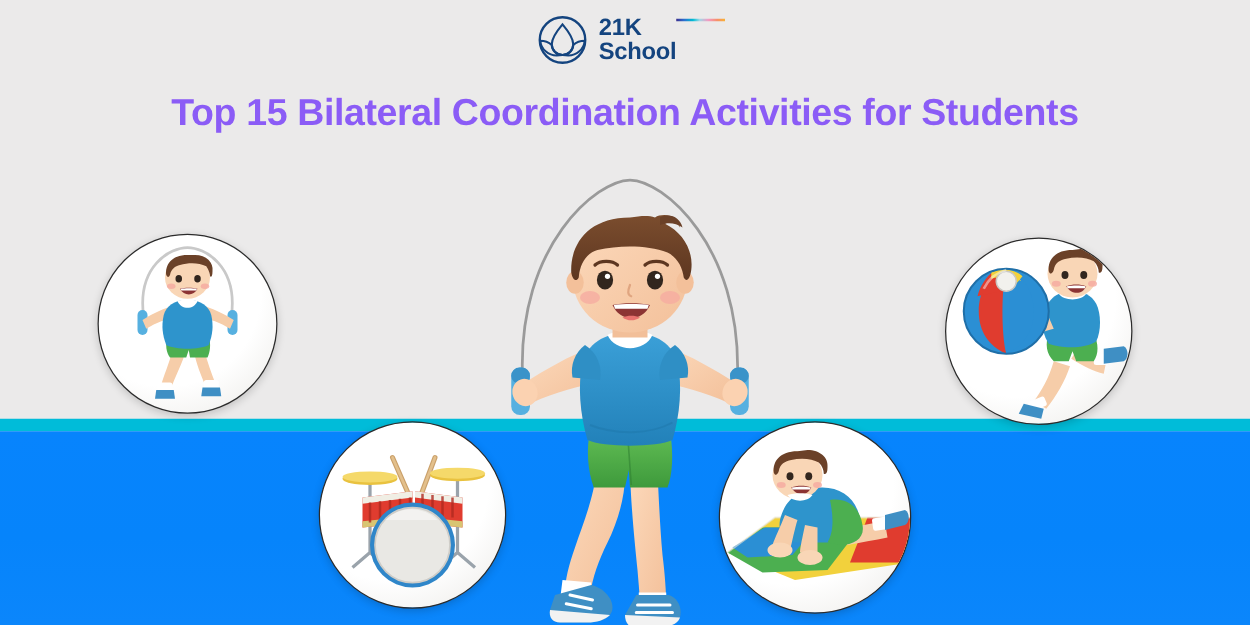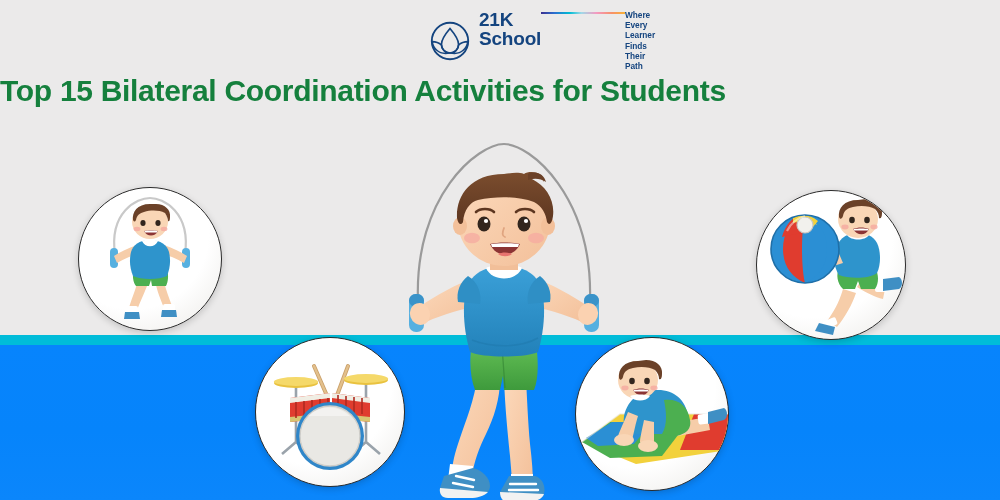--- a/index.html
+++ b/index.html
@@ -15,22 +15,22 @@
   
   .logo{position:absolute;left:428px;top:10px;display:flex;align-items:center;gap:7px;}
   .logo-mark{width:44px;height:44px;flex:0 0 44px;}
   .logo-text{display:flex;flex-direction:row;justify-content:center;}
   .logo-name{font-size:19px;font-weight:bold;color:#14447f;letter-spacing:-0.2px;line-height:19px;}
   .logo-rule{height:2.5px;width:100%;margin:1.5px 0 1.5px;
       background:linear-gradient(90deg,#3b2f8f 0%,#2c6fd0 16%,#00bcd4 34%,#9fd9e8 48%,#f49ac1 66%,#f7906a 84%,#f9b233 100%);}
   .logo-tag{font-size:8.3px;font-weight:bold;color:#14447f;line-height:10.2px;letter-spacing:-0.05px;}
 
   
-  .title{position:absolute;left:0;top:74px;width:1000px;text-align:left;
-         font-size:30px;font-weight:bold;color:#15803d;letter-spacing:-0.3px;
+  .title{position:absolute;left:0;top:74px;width:1000px;text-align:center;
+         font-size:30px;font-weight:bold;color:#8b5cf6;letter-spacing:-0.3px;
          font-family:"Liberation Sans",sans-serif;}
 
   
   .circle{position:absolute;border-radius:50%;overflow:hidden;
           background:radial-gradient(circle at 38% 32%,#ffffff 0%,#ffffff 58%,#f3f2f0 82%,#e7e5e2 100%);
           border:1.6px solid #2b2b2b;box-shadow:0 2px 7px rgba(0,0,0,.18);}
   .c-left{left:78px;top:187px;width:142px;height:142px;}
   .c-drum{left:255px;top:337px;width:148px;height:148px;}
   .c-mat{left:575px;top:337px;width:152px;height:152px;}
   .c-ball{left:756px;top:190px;width:148px;height:148px;}
@@ -54,24 +54,20 @@
       <svg viewBox="0 0 44 44" xmlns="http://www.w3.org/2000/svg">
         <circle cx="22" cy="22" r="18.2" fill="none" stroke="#14447f" stroke-width="1.9"></circle>
         <path d="M22 9.5 C27.5 16 30.6 20.8 30.6 25.4 C30.6 30.2 26.8 34 22 34 C17.2 34 13.4 30.2 13.4 25.4 C13.4 20.8 16.5 16 22 9.5 Z" fill="none" stroke="#14447f" stroke-width="1.7"></path>
         <path d="M22 34 C17.4 34 13.7 30.4 13.4 25.9 C10.9 23.7 7.5 22.6 4.2 22.6 C4.9 29.3 10.6 34.4 17.4 34.4 Z" fill="none" stroke="#14447f" stroke-width="1.6"></path>
         <path d="M22 34 C26.6 34 30.3 30.4 30.6 25.9 C33.1 23.7 36.5 22.6 39.8 22.6 C39.1 29.3 33.4 34.4 26.6 34.4 Z" fill="none" stroke="#14447f" stroke-width="1.6"></path>
       </svg>
     </div>
     <div class="logo-text">
       <div class="logo-name">21K School</div>
       <div class="logo-rule"></div>
-      <div class="logo-tag">
-        <div>Where Every Learner</div>
-        <div>Finds Their Path</div>
-      </div>
     </div>
   </div>
 
   <div class="title">Top 15 Bilateral Coordination Activities for Students</div>
 
   <div class="hero">
     <svg viewBox="0 0 250 374" xmlns="http://www.w3.org/2000/svg">
       <defs>
         <linearGradient id="shirtG" x1="0" y1="0" x2="0" y2="1">
           <stop offset="0" stop-color="#3ba0d8"></stop>

